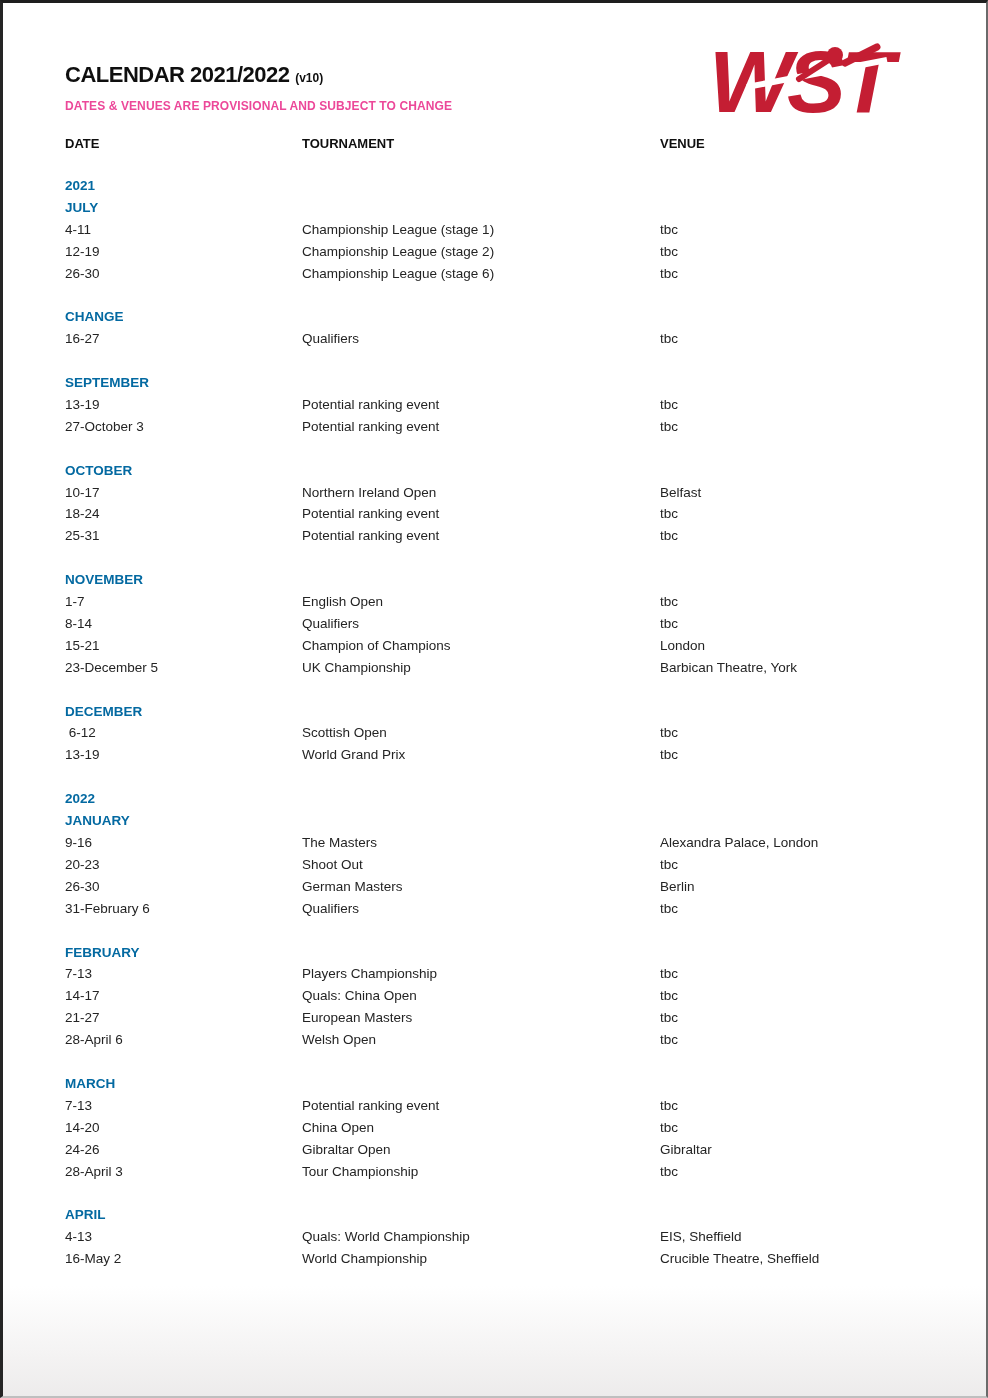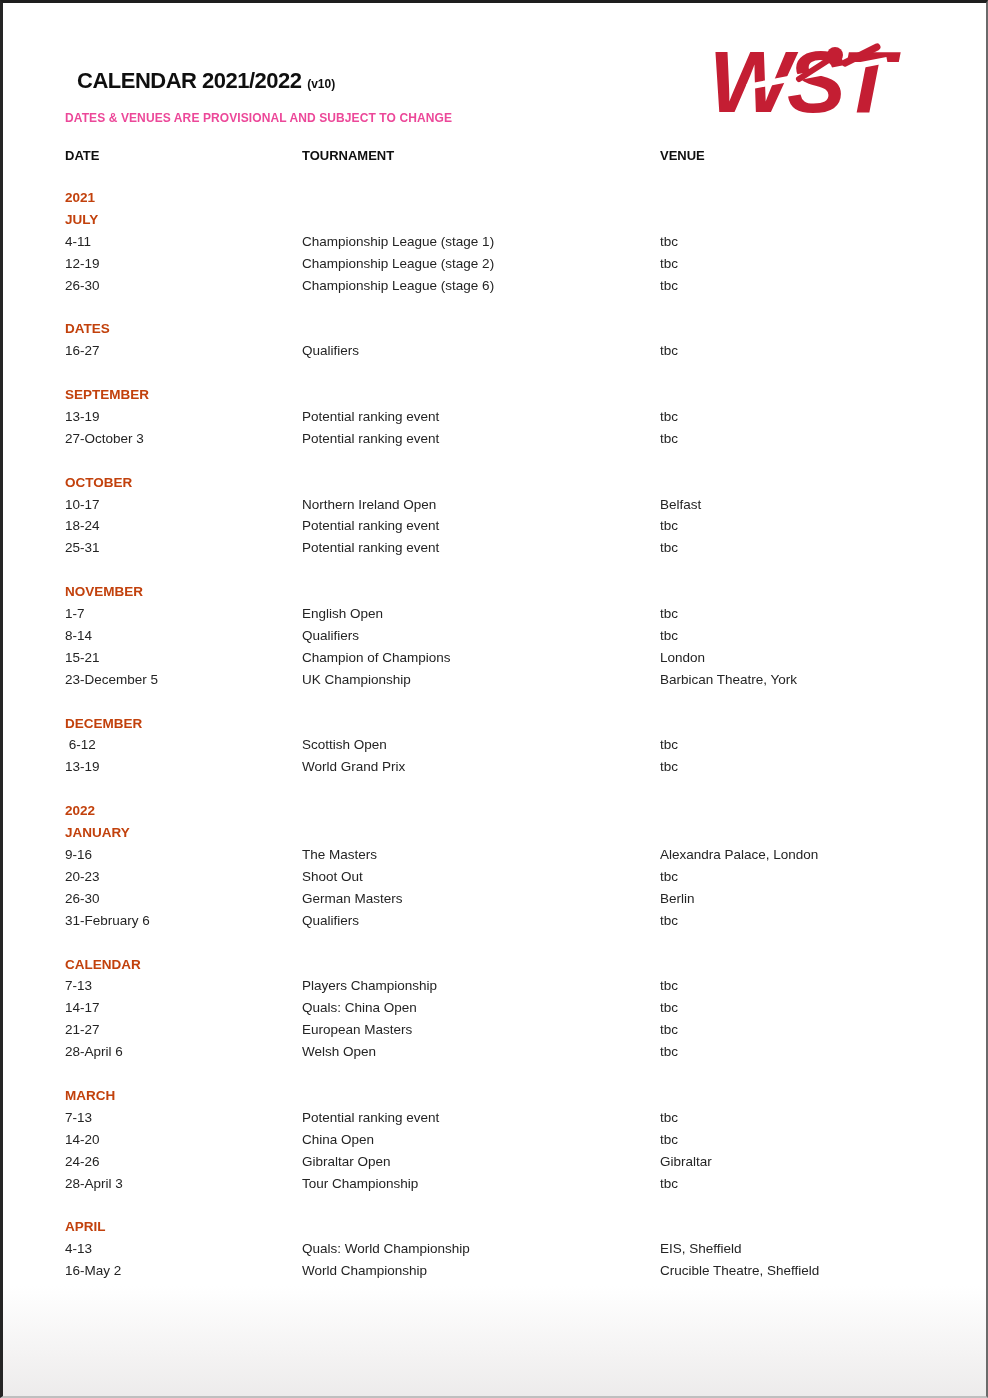--- a/index.html
+++ b/index.html
@@ -10,33 +10,33 @@
     background:#ffffff;
     border-left:3px solid #252525;
     border-top:3px solid #1e1e1e;
     border-right:2px solid #6a6a6a;
     border-bottom:2px solid #bfbfbf;
     overflow:hidden;
     font-family:"Liberation Sans", sans-serif;
     color:#242424;
   }
   .content { position:absolute; left:62px; top:0; right:16px; }
-  .title { margin:58px 0 0 12px; font-size:22px; line-height:40px; font-weight:bold; letter-spacing:-0.5px; color:#0f0f0f; }
+  .title { margin:58px 0 0 0; font-size:22px; line-height:28px; font-weight:bold; letter-spacing:-0.5px; color:#0f0f0f; }
   .title .ver { font-size:12px; letter-spacing:0; }
   .subtitle { margin-top:7px; font-size:12px; line-height:14px; font-weight:bold; letter-spacing:0.1px; color:#ec4899; }
   .thead, .trow {
     display:grid;
     grid-template-columns:237px 358px 1fr;
     line-height:21.9px;
     font-size:13.5px;
   }
   .thead { margin-top:20px; font-size:13px; font-weight:bold; color:#0f0f0f; }
   #sections { margin-top:20px; }
   .section { margin-bottom:21.9px; }
-  .trow.bold { font-weight:bold; color:#c2410c; }
+  .trow.bold { font-weight:bold; color:#0369a1; }
   .c.date { white-space:pre; }
   .logo { position:absolute; left:708px; top:40px; width:208px; height:74px; }
   .bottom-fade {
     position:absolute; left:0; right:0; bottom:0; height:110px;
     background:linear-gradient(to bottom, rgba(236,234,234,0), rgba(234,232,232,0.85));
     pointer-events:none;
   }
 </style>
 </head>
 <body>
@@ -75,21 +75,21 @@
             <span class="c venue">tbc</span>
           </div>
           <div class="trow">
             <span class="c date">26-30</span>
             <span class="c tour">Championship League (stage 6)</span>
             <span class="c venue">tbc</span>
           </div>
         </div>
         <div class="section">
           <div class="trow bold">
-            <span class="c date">DATES</span>
+            <span class="c date">CHANGE</span>
             <span class="c tour"></span>
             <span class="c venue"></span>
           </div>
           <div class="trow">
             <span class="c date">16-27</span>
             <span class="c tour">Qualifiers</span>
             <span class="c venue">tbc</span>
           </div>
         </div>
         <div class="section">
@@ -202,21 +202,21 @@
             <span class="c venue">Berlin</span>
           </div>
           <div class="trow">
             <span class="c date">31-February 6</span>
             <span class="c tour">Qualifiers</span>
             <span class="c venue">tbc</span>
           </div>
         </div>
         <div class="section">
           <div class="trow bold">
-            <span class="c date">CALENDAR</span>
+            <span class="c date">FEBRUARY</span>
             <span class="c tour"></span>
             <span class="c venue"></span>
           </div>
           <div class="trow">
             <span class="c date">7-13</span>
             <span class="c tour">Players Championship</span>
             <span class="c venue">tbc</span>
           </div>
           <div class="trow">
             <span class="c date">14-17</span>

